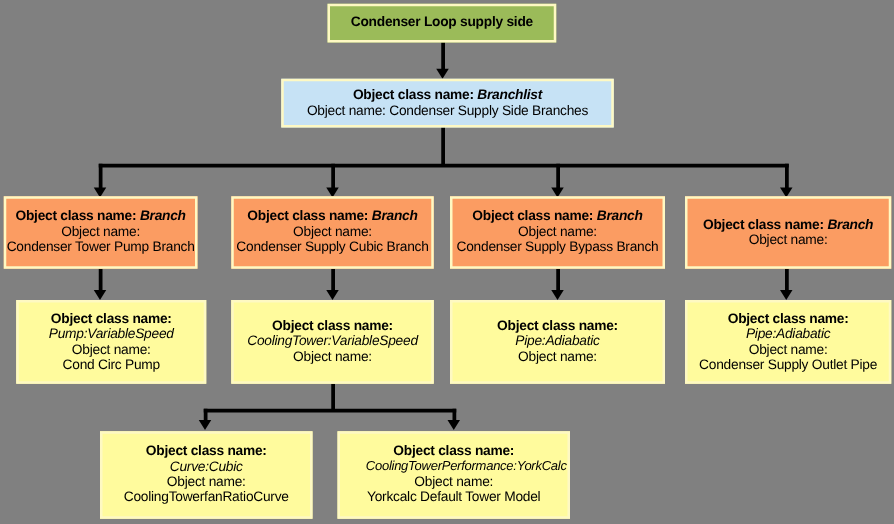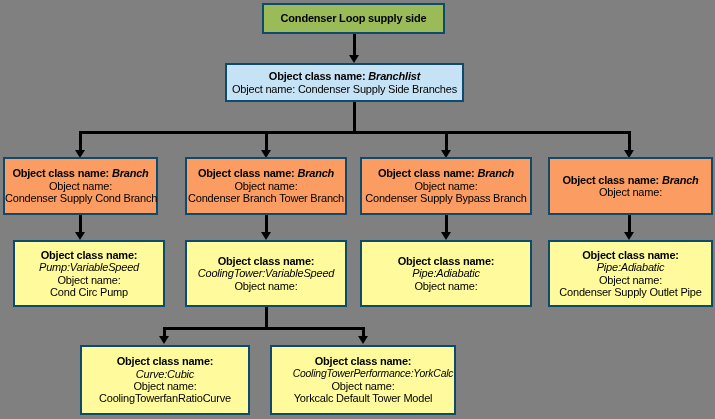--- a/index.html
+++ b/index.html
@@ -17,21 +17,21 @@
   #canvas {
     position: absolute;
     left: 0; top: 0;
     width: 715px;
     height: 419px;
     background: #808080;
   }
   .node {
     position: absolute;
     box-sizing: border-box;
-    border: 2px solid #0c4a6e;
+    border: 2px solid #fef9c3;
     display: flex;
     flex-direction: column;
     align-items: center;
     justify-content: center;
     text-align: center;
     color: #000000;
     font-size: 11px;
     line-height: 12.4px;
     letter-spacing: -0.2px;
     z-index: 3;
@@ -100,35 +100,35 @@
   <div class="hline" style="left:163px; top:327px; width:202px; height:3px;"></div>
   <div class="vline" style="left:163px; top:327px; width:3px; height:12px;"></div>
   <div class="arrow" style="left:159px; top:336px;"></div>
   <div class="vline" style="left:362px; top:327px; width:3px; height:12px;"></div>
   <div class="arrow" style="left:358px; top:336px;"></div>
 
   <div class="node" style="left:262px; top:3px; width:183px; height:31px; background:#9BBB59;">
     <span class="ln b">Condenser Loop supply side</span>
   </div>
 
-  <div class="node" style="left:225px; top:63px; width:239px; height:39px; background:#C6E2F5;">
+  <div class="node" style="left:225px; top:63px; width:266px; height:39px; background:#C6E2F5;">
     <span class="ln"><b>Object class name:</b> <i><b>Branchlist</b></i></span>
     <span class="ln pl">Object name: Condenser Supply Side Branches</span>
   </div>
 
   <div class="node" style="left:3px; top:157px; width:155px; height:58px; background:#FB9C62;">
     <span class="ln"><b>Object class name:</b> <i><b>Branch</b></i></span>
     <span class="ln pl">Object name:</span>
-    <span class="ln pl">Condenser Supply Cond Branch</span>
+    <span class="ln pl">Condenser Tower Pump Branch</span>
   </div>
 
   <div class="node" style="left:185px; top:157px; width:162px; height:58px; background:#FB9C62;">
     <span class="ln"><b>Object class name:</b> <i><b>Branch</b></i></span>
     <span class="ln pl">Object name:</span>
-    <span class="ln pl">Condenser Branch Tower Branch</span>
+    <span class="ln pl">Condenser Supply Cubic Branch</span>
   </div>
 
   <div class="node" style="left:360px; top:157px; width:172px; height:58px; background:#FB9C62;">
     <span class="ln"><b>Object class name:</b> <i><b>Branch</b></i></span>
     <span class="ln pl">Object name:</span>
     <span class="ln pl">Condenser Supply Bypass Branch</span>
   </div>
 
   <div class="node" style="left:548px; top:157px; width:165px; height:58px; background:#FB9C62;">
     <span class="ln"><b>Object class name:</b> <i><b>Branch</b></i></span>

